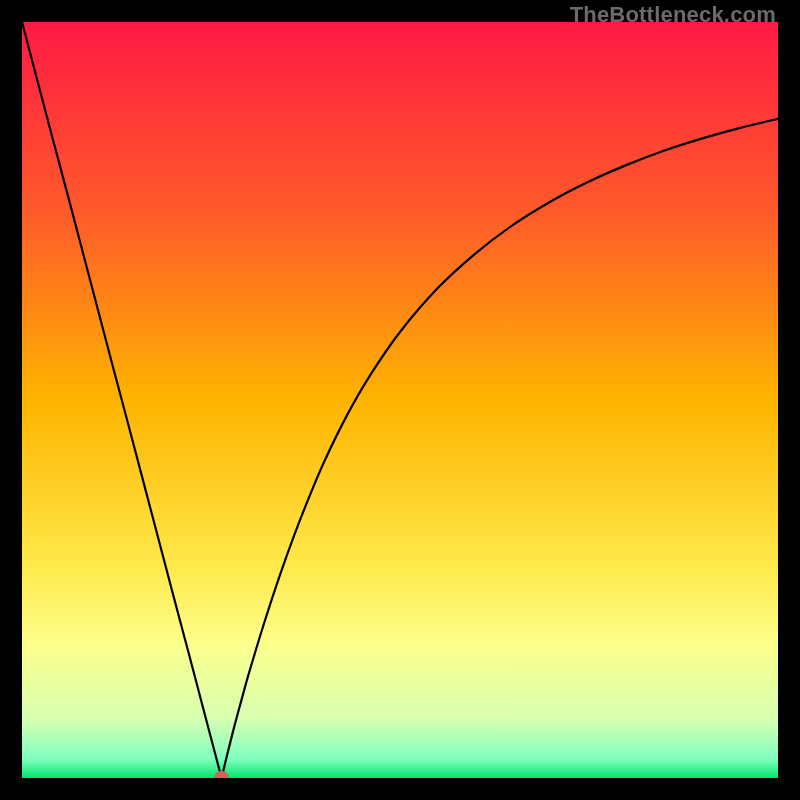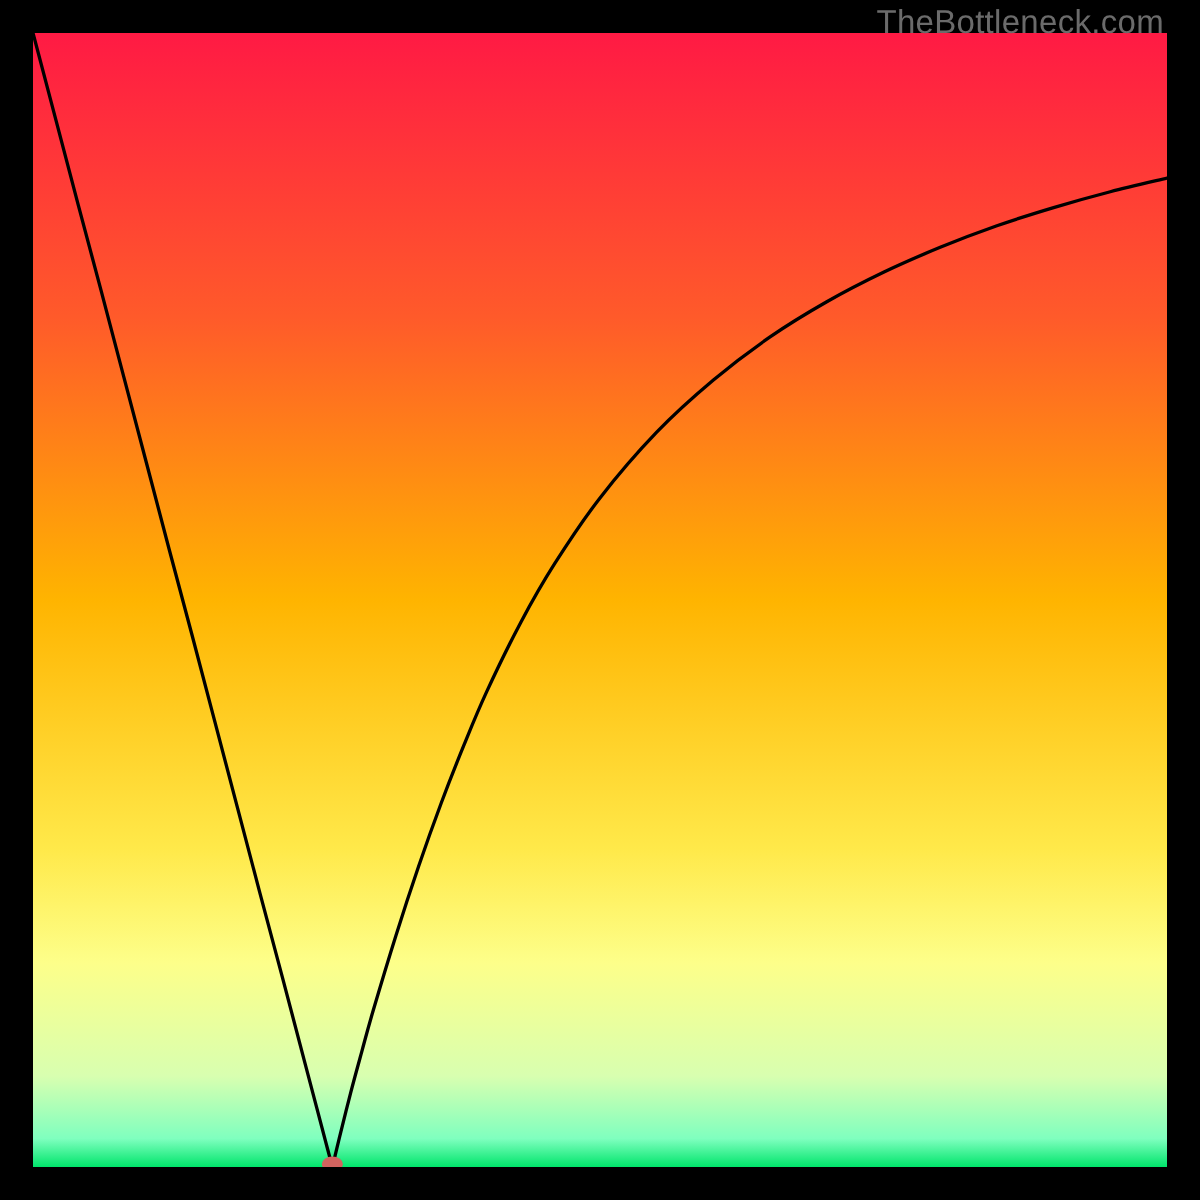--- a/index.html
+++ b/index.html
@@ -25,21 +25,21 @@
     top: 0;
     width: 756px;
     height: 756px;
   }
   .watermark {
     position: absolute;
     top: 2px;
     right: 24px;
     color: #6b6b6b;
     font-size: 22px;
-    font-weight: 400;
+    font-weight: 700;
     letter-spacing: 0.2px;
     user-select: none;
   }
 </style>
 </head>
 <body>
 
 <div class="frame">
   <svg class="plot" viewBox="0 0 756 756" preserveAspectRatio="none">
     <defs>

